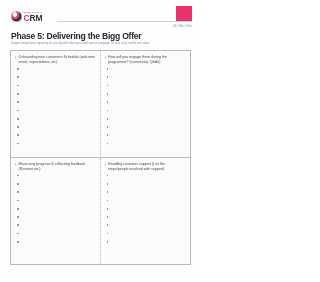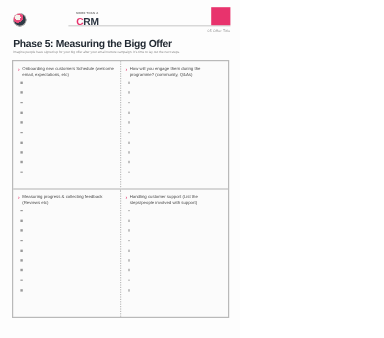--- a/index.html
+++ b/index.html
@@ -23,21 +23,21 @@
   .logo{
     position:absolute;left:0;top:2px;
     display:flex;align-items:center;gap:1.5px;
   }
   .logo-mark{
     width:11px;height:11px;border-radius:50%;
     background:radial-gradient(circle at 35% 32%, #f6f2ec 0 22%, #e94b7b 23% 42%, #2f3a46 43% 70%, #1d252e 71% 100%);
     box-shadow:0 0 0 .5px #d8d2cc inset;
     flex:0 0 auto;
   }
-  .logo-txt{display:flex;flex-direction:column;line-height:1;margin-left:40px;}
+  .logo-txt{display:flex;flex-direction:column;line-height:1;}
   .logo-kicker{
     font-size:2.3px;letter-spacing:.22px;color:#6d6d6d;
     text-transform:uppercase;font-weight:700;margin-bottom:.5px;
   }
   .logo-word{
     font-size:8.5px;font-weight:800;color:#2b3440;letter-spacing:-.2px;
   }
   .logo-word .c{color:#e8336d;}
 
   .hrule{
@@ -117,21 +117,21 @@
       <span class="logo-txt">
         <span class="logo-kicker">MORE THAN A</span>
         <span class="logo-word"><span class="c">C</span>RM</span>
       </span>
     </div>
     <div class="hrule"></div>
     <div class="doc-tag">05 Offer Title</div>
     <div class="corner-square"></div>
   </div>
 
-  <div class="title">Phase 5: Measuring the Bigg Offer</div>
+  <div class="title">Phase 5: Delivering the Bigg Offer</div>
   <div class="subtitle">Imagine people have signed up for your big offer after your email nurture campaign. It's time to lay out the next steps.</div>
 
   <div class="grid">
 
     <div class="cell col-l row-t">
       <div class="prompt">
         <span class="chev">›</span>
         <span class="prompt-txt">Onboarding new customers Schedule (welcome email, expectations, etc)</span>
       </div>
       <ul class="bullets">

